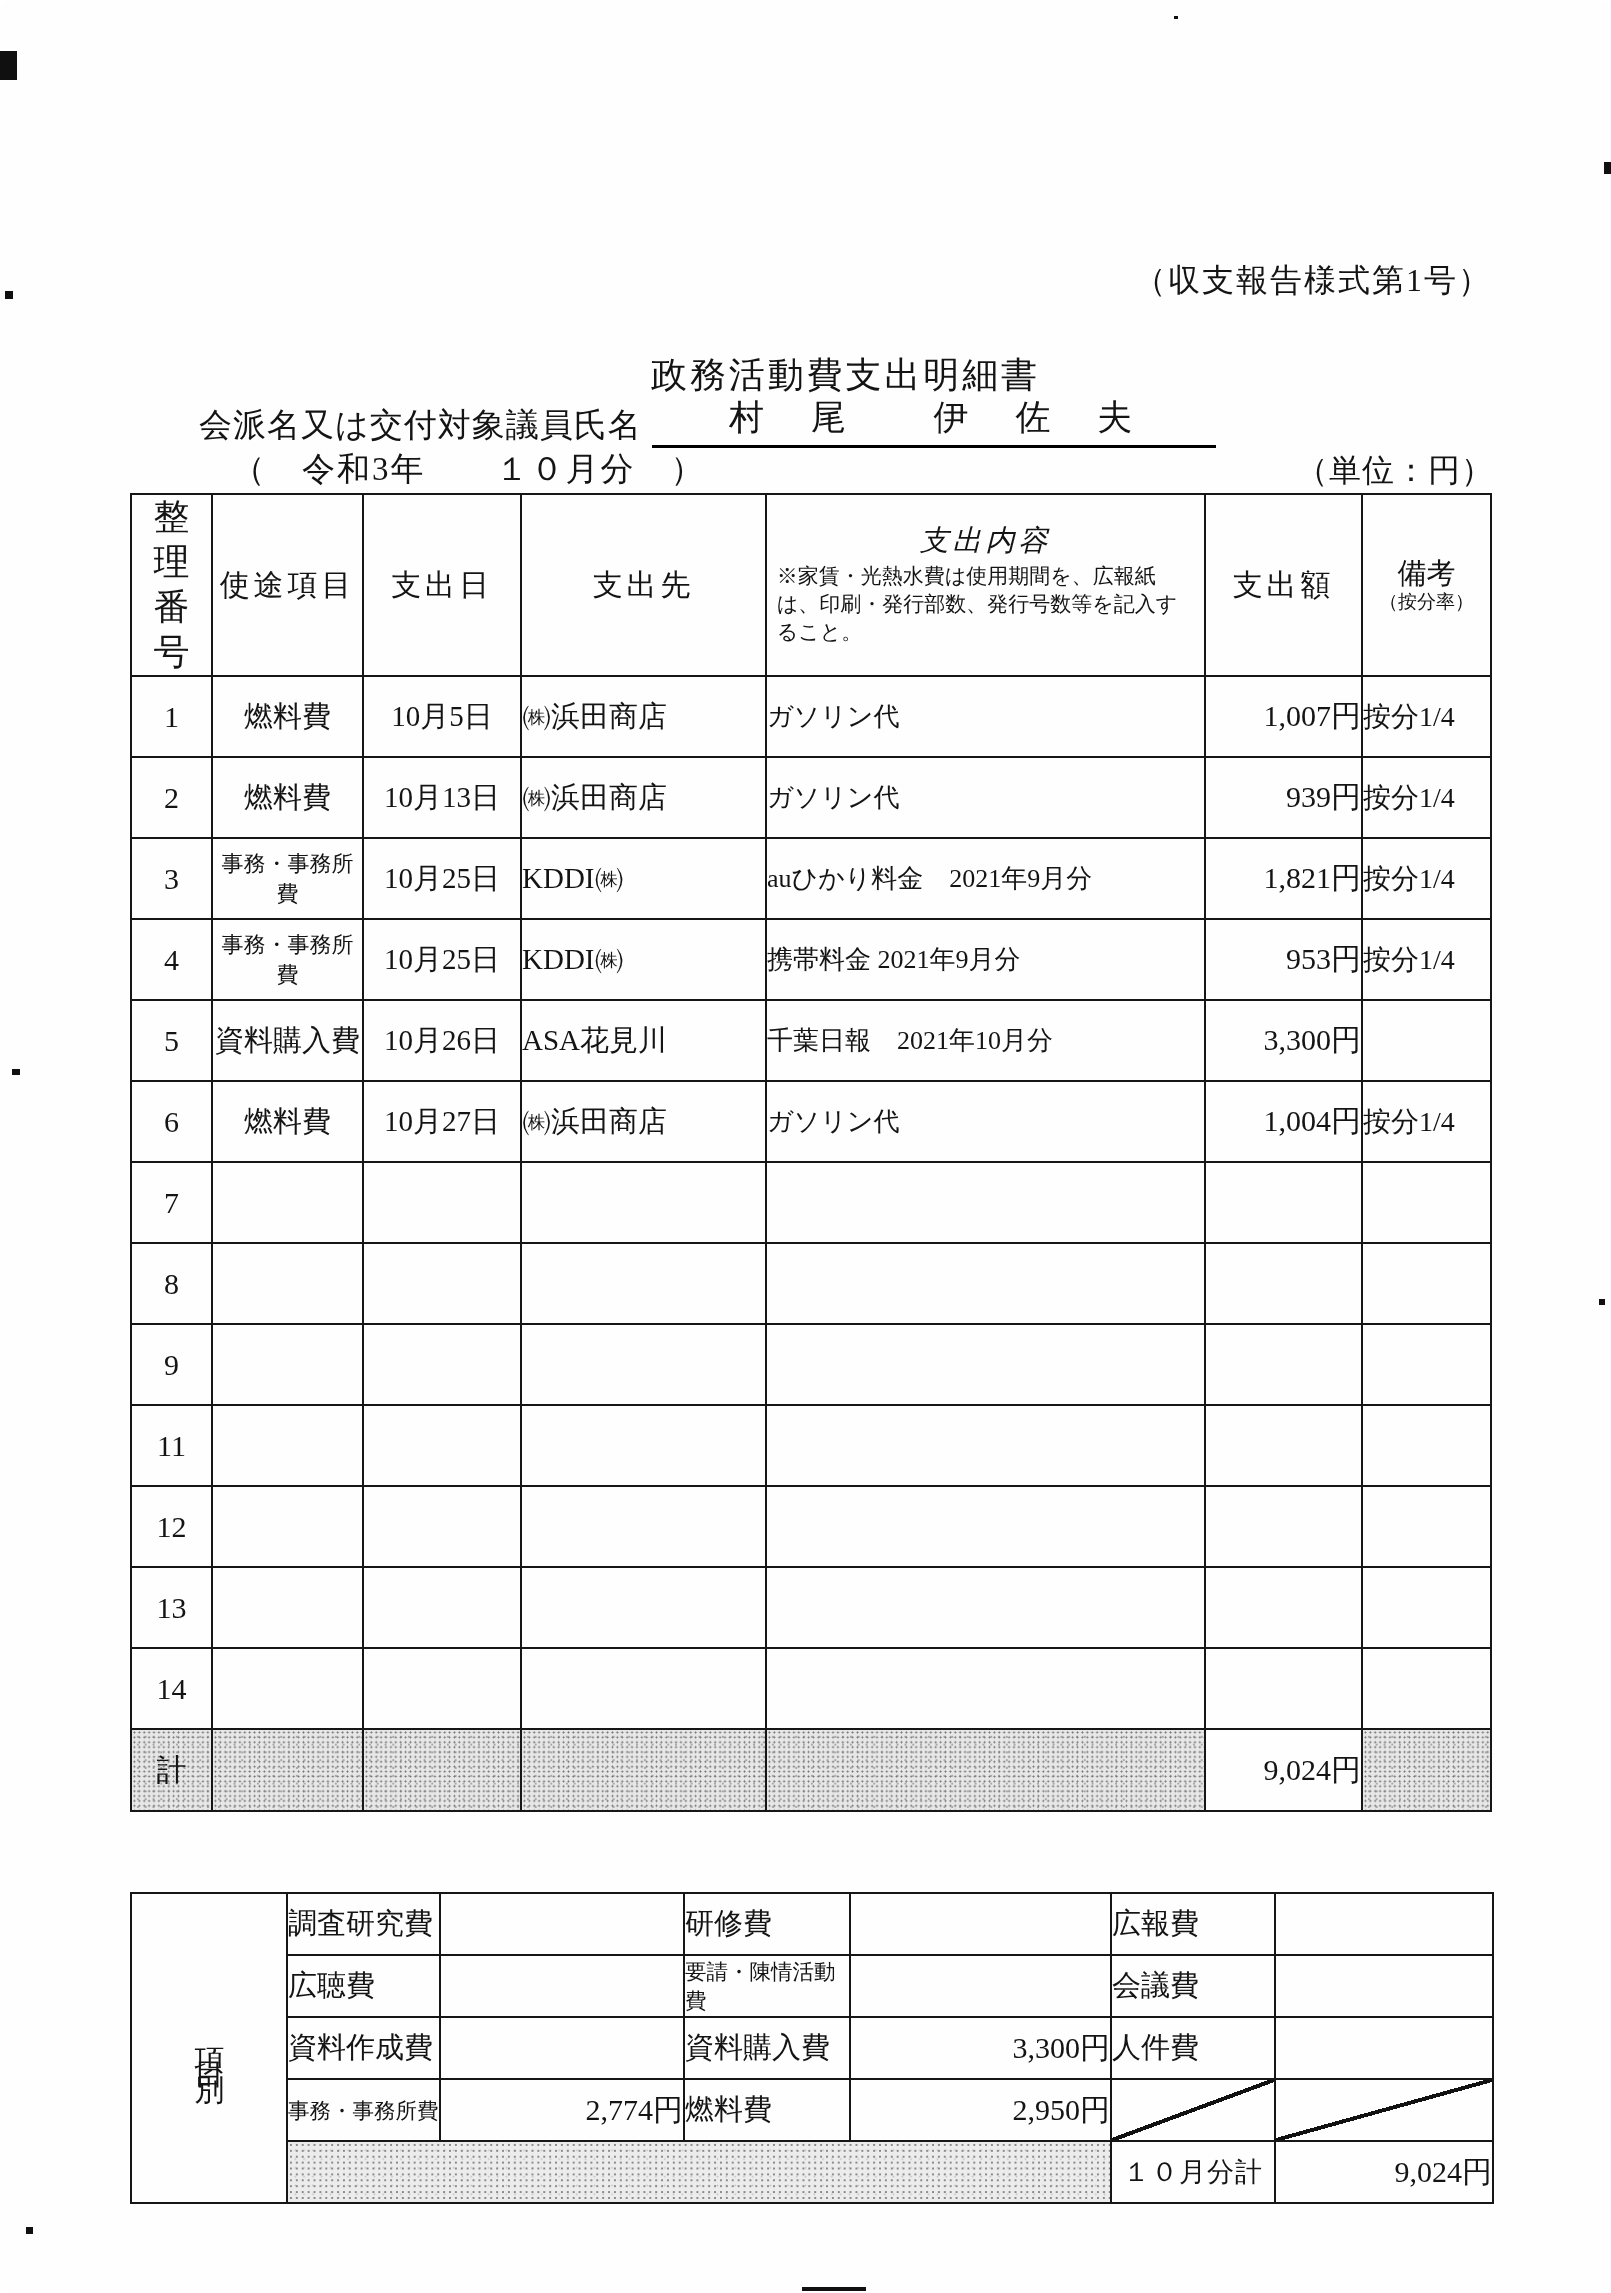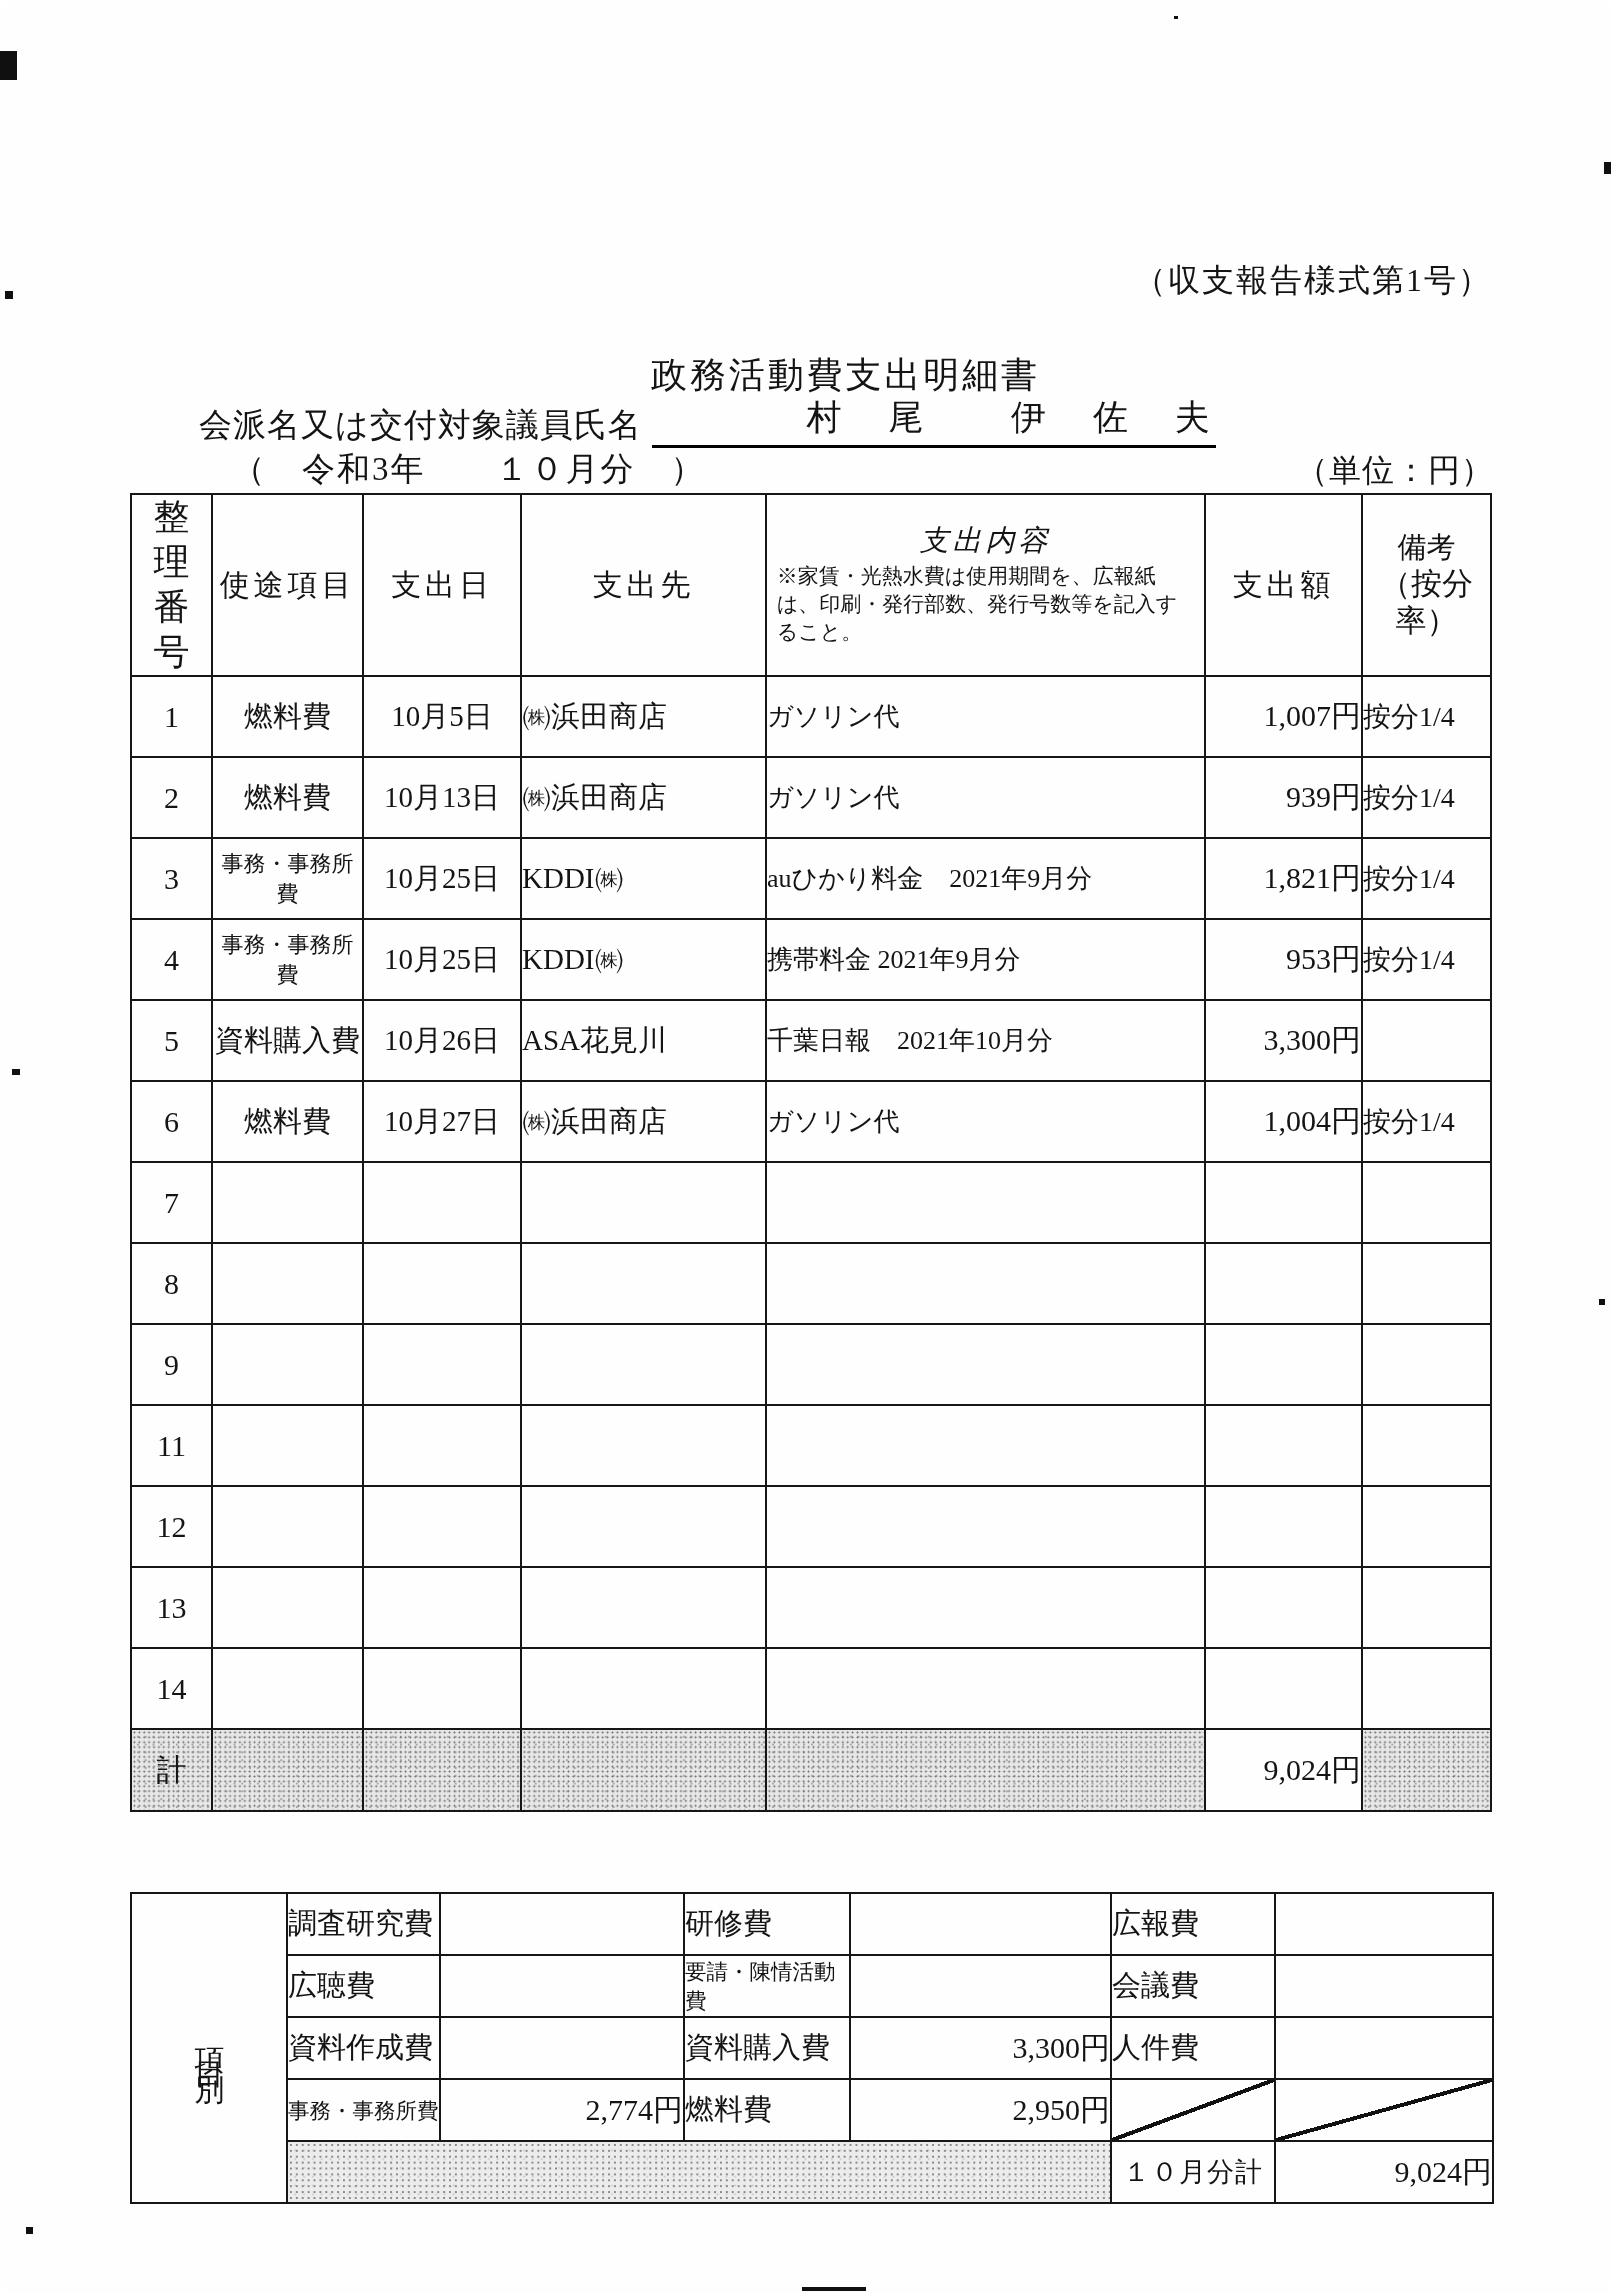--- a/index.html
+++ b/index.html
@@ -22,21 +22,21 @@
     font-size:36px; letter-spacing:2.9px; font-weight:500;
   }
   .member-line {
     position:absolute; top:394px; left:199px;
     font-size:33px; display:flex; align-items:flex-end;
   }
   .member-label { letter-spacing:1px; }
   .member-name {
     display:inline-block; width:564px; margin-left:9.8px;
     border-bottom:3.9px solid #000;
-    text-align:right; font-size:35px; padding-bottom:3.9px;
+    text-align:center; font-size:35px; padding-bottom:3.9px;
     letter-spacing:5.9px;
   }
   .period-line {
     position:absolute; top:447px; left:232px;
     font-size:33px; letter-spacing:2px;
   }
   .unit-note {
     position:absolute; top:449px; right:117px;
     font-size:32px; letter-spacing:1px;margin-left:27px;
   }
@@ -52,21 +52,21 @@
   }
   .expense-table thead tr { height:135px; }
   .expense-table tbody tr { height:81px; }
   .expense-table tbody tr.total-row { height:82px; }
   th.h-num { font-size:36px; line-height:1.25; padding:0 9.8px; }
   th.h-plain { font-size:30px; letter-spacing:3.9px; }
   th.h-desc { vertical-align:middle; padding:3.9px 9.8px 5.9px 9.8px; }
   .desc-title { text-align:center; font-size:29px; letter-spacing:3.9px;font-style:italic; }
   .desc-note { text-align:left; font-size:21px; line-height:1.32; margin-top:2px; }
   th.h-remarks { font-size:29px; line-height:1.2; }
-  .remarks-sub { font-size:31px; }
+  .remarks-sub { font-size:19px; }
   .c-num   { text-align:center; font-size:30px; }
   .c-cat   { text-align:center; font-size:29px; }
   .c-cat.sm{ font-size:22px; letter-spacing:0; }
   .c-date  { text-align:center; font-size:29px; }
   .c-payee { text-align:left; font-size:29px; padding-left:7.8px; }
   .c-desc  { text-align:left; font-size:26px; padding-left:11.7px; }
   .c-amount{ text-align:right; font-size:30px; padding-right:7.8px; }
   .c-remarks{ text-align:left; font-size:28px; padding-left:5.9px; }
   
   .shaded {

